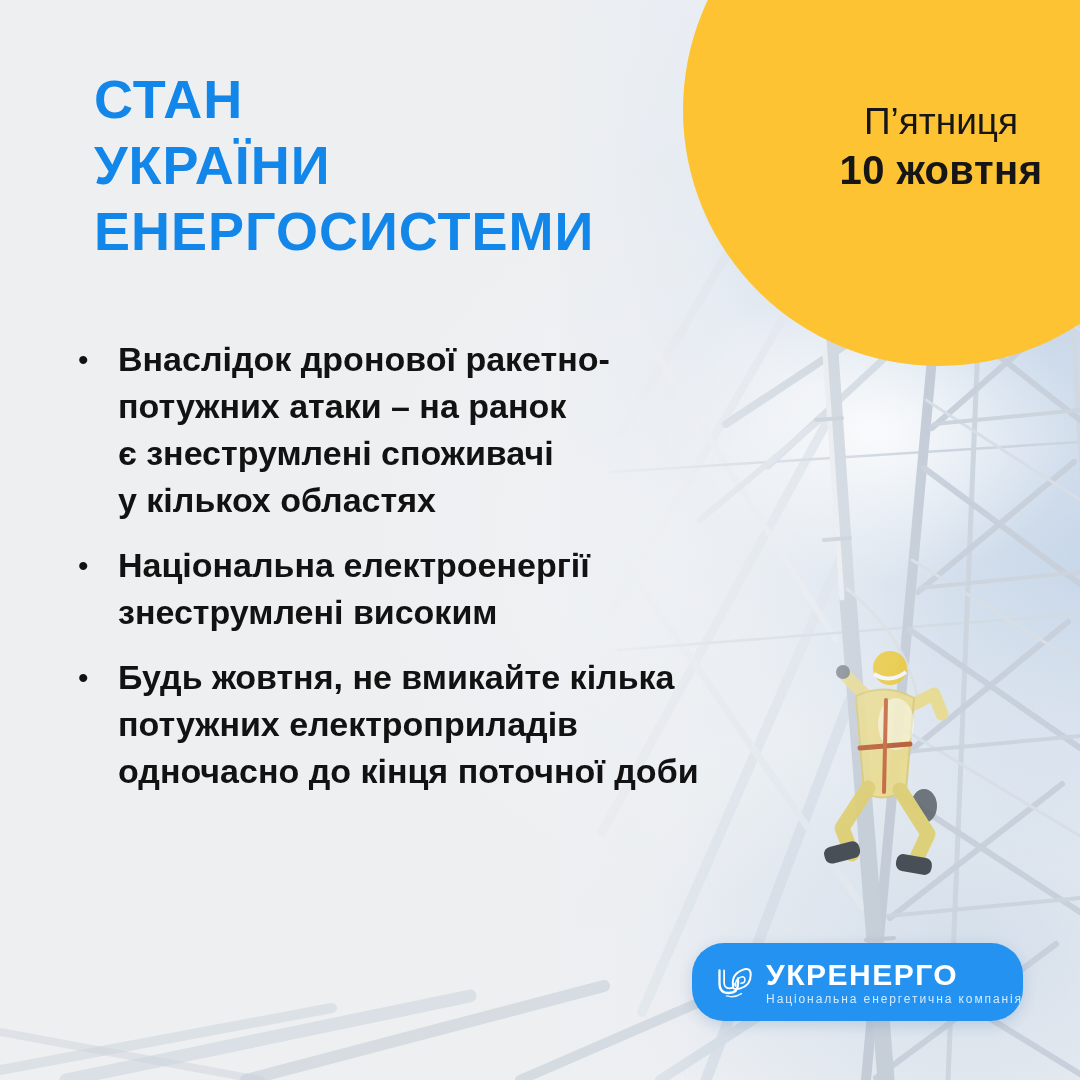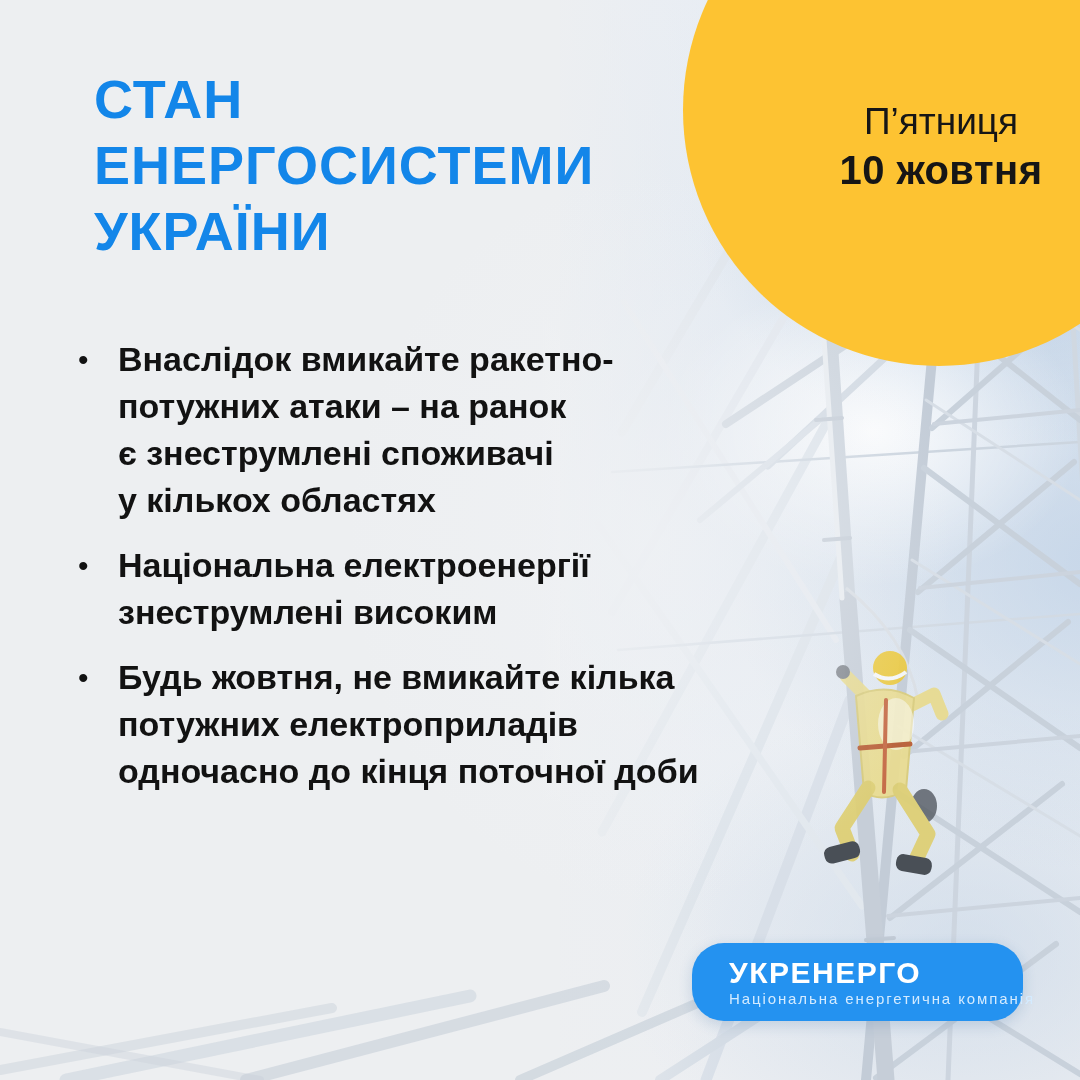--- a/index.html
+++ b/index.html
@@ -57,21 +57,21 @@
   .bullet-lines{font-size:34px;line-height:47px;font-weight:700;}
   
   .logo-pill{
     position:absolute;left:692px;top:943px;width:331px;height:78px;border-radius:32px;
     background:var(--logoBlue,#2492f0);z-index:5;display:flex;align-items:center;
     box-sizing:border-box;padding-left:24px;
     box-shadow:0 4px 14px rgba(32,90,150,0.18);
   }
   .logo-text{margin-left:13px;}
   .logo-name{font-size:30px;line-height:32px;font-weight:700;letter-spacing:1.5px;color:#ffffff;}
-  .logo-tag{font-size:15px;letter-spacing:1.9px;color:#d4ebff;margin-top:1px;white-space:nowrap;}
+  .logo-tag{font-size:12px;letter-spacing:1.9px;color:#d4ebff;margin-top:1px;white-space:nowrap;}
 </style>
 </head>
 <body>
 
 <div class="canvas" style="--blue: #1386e9; --yellow: #fdc332; --logoBlue: #2492f0;">
 
   <div class="rings"></div>
   <div class="sky"></div>
 
   <svg class="photo-svg" width="1080" height="1080" viewBox="0 0 1080 1080">
@@ -162,29 +162,29 @@
 
   <div class="badge">
     <div class="badge-text">
       <div class="badge-weekday">П’ятниця</div>
       <div class="badge-date">10 жовтня</div>
     </div>
   </div>
 
   <div class="title">
     <div>СТАН</div>
+    <div>УКРАЇНИ</div>
     <div>ЕНЕРГОСИСТЕМИ</div>
-    <div>УКРАЇНИ</div>
   </div>
 
   <div class="bullets">
     <div class="bullet-item">
       <div class="bullet-mark">•</div>
       <div class="bullet-lines">
-        <div>Внаслідок вмикайте ракетно-</div>
+        <div>Внаслідок дронової ракетно-</div>
         <div>потужних атаки – на ранок</div>
         <div>є знеструмлені споживачі</div>
         <div>у кількох областях</div>
       </div>
     </div>
     <div class="bullet-item">
       <div class="bullet-mark">•</div>
       <div class="bullet-lines">
         <div>Національна електроенергії</div>
         <div>знеструмлені високим</div>

